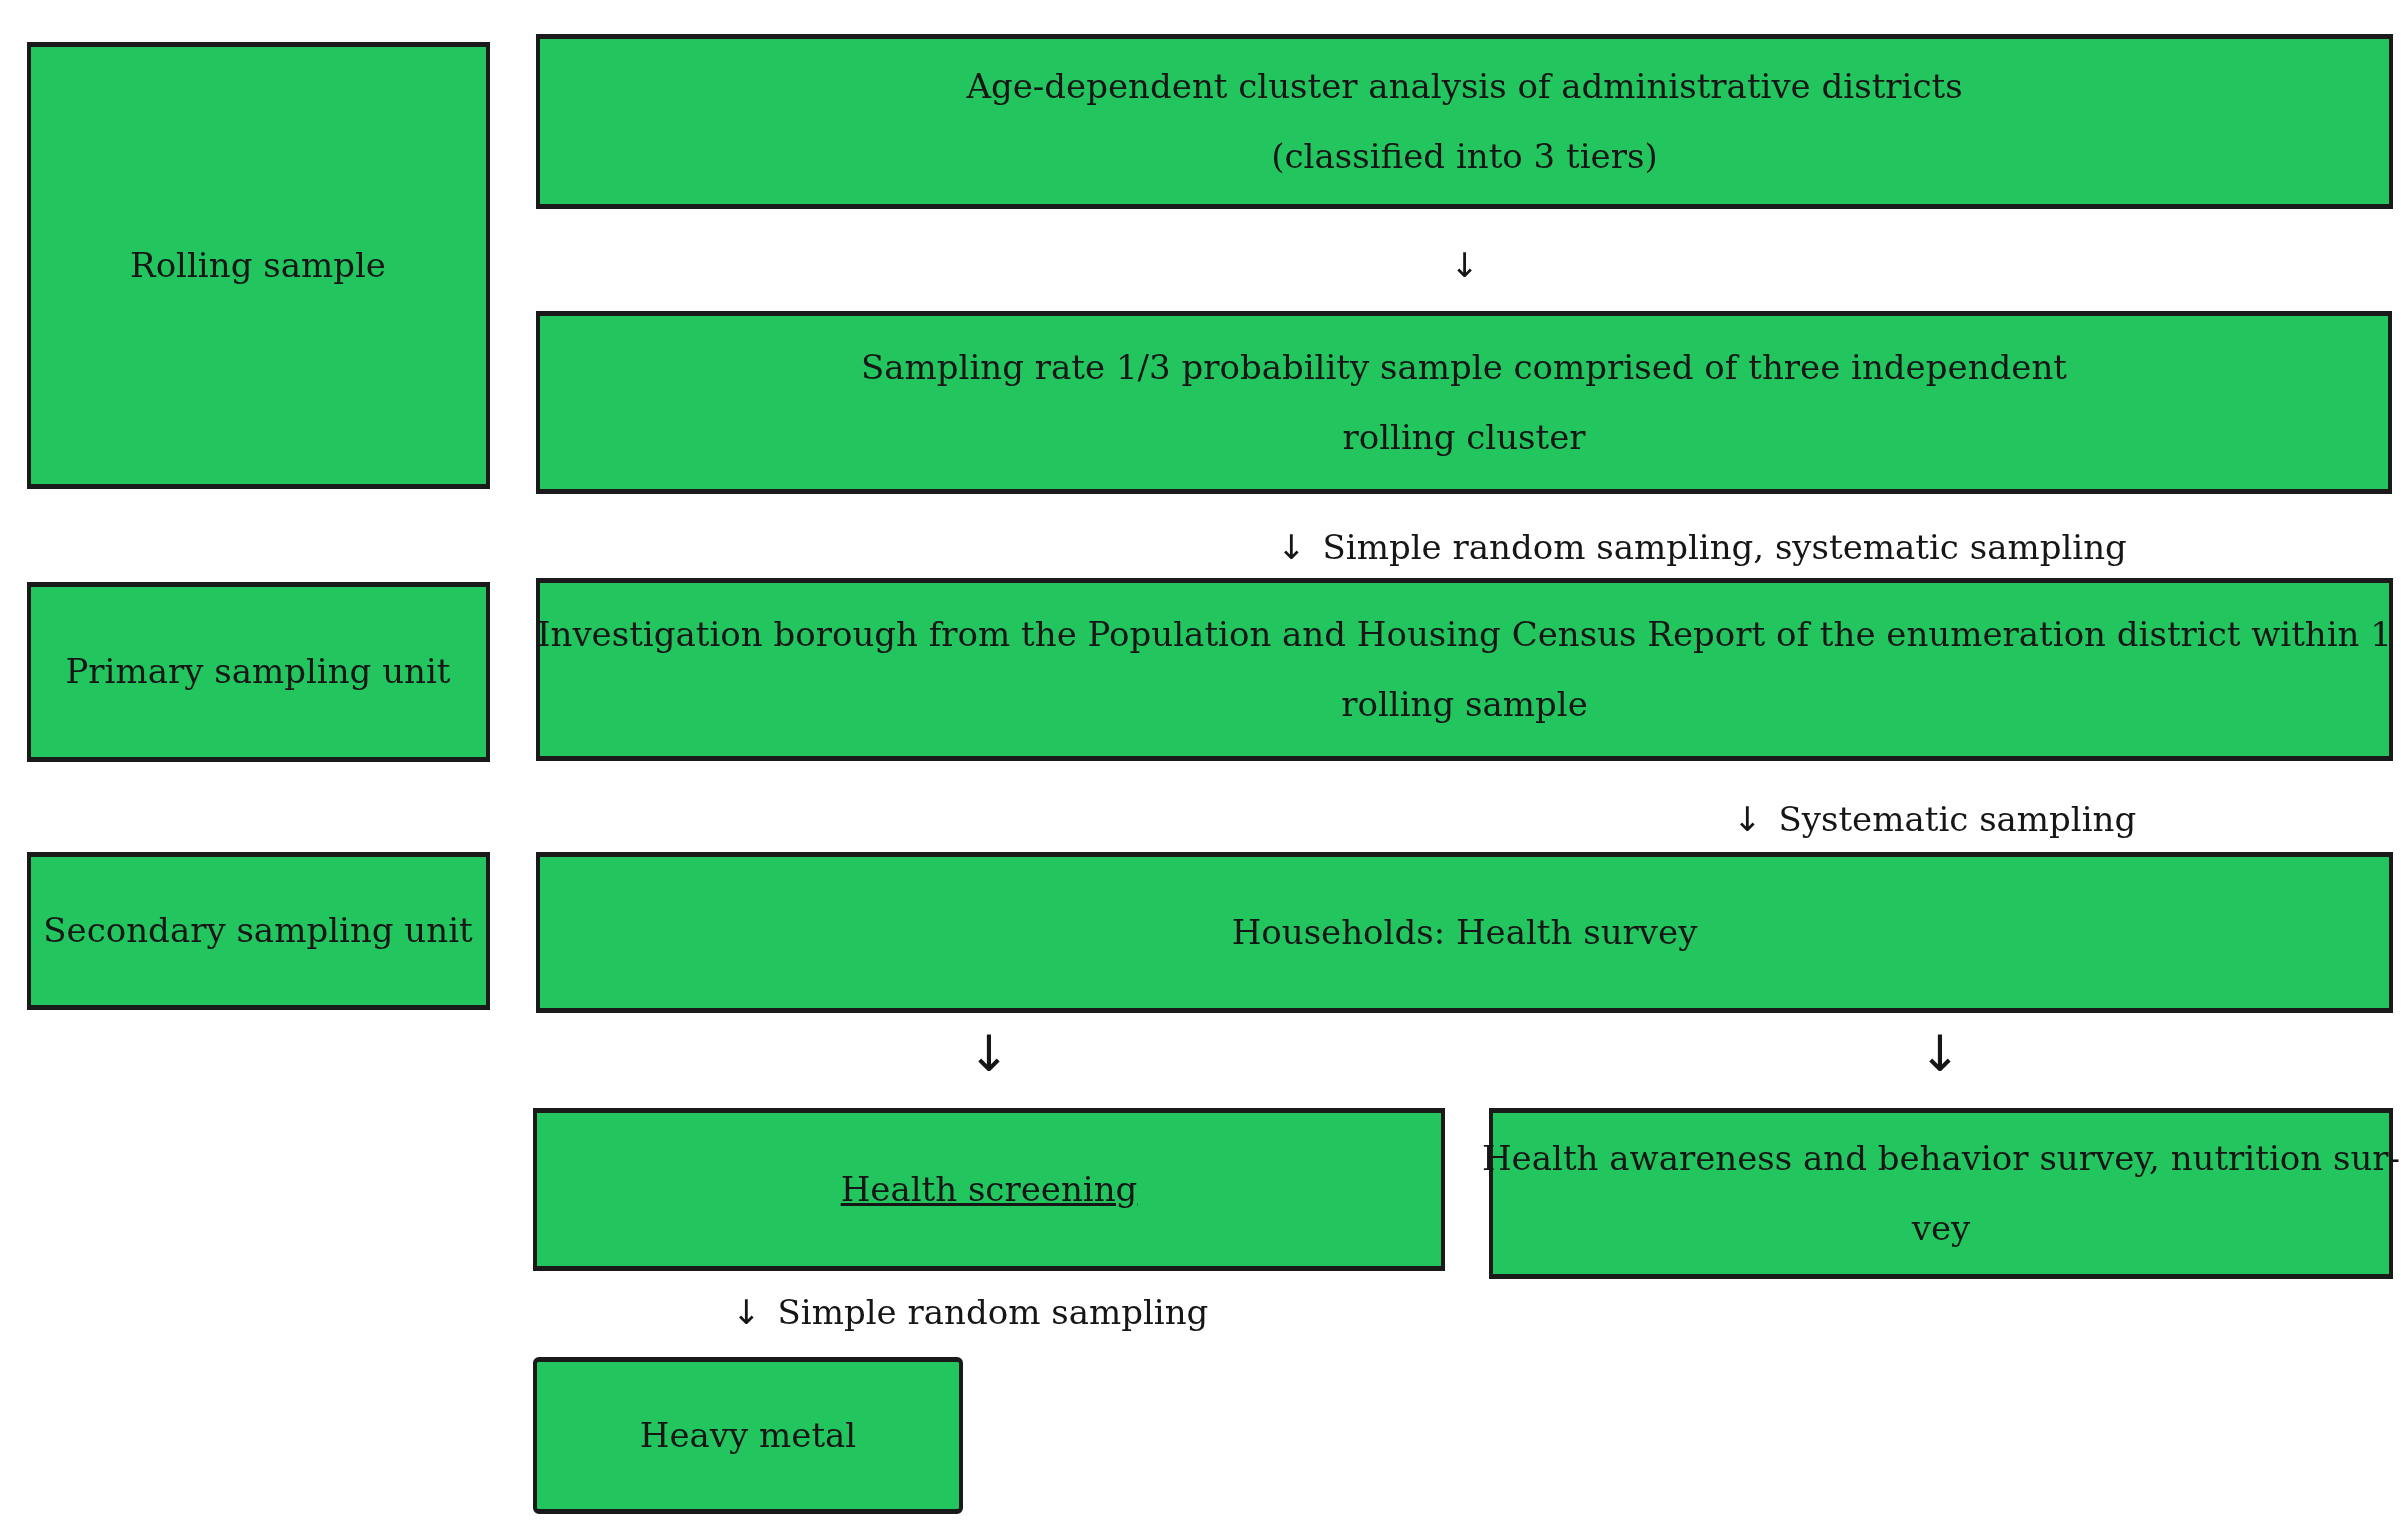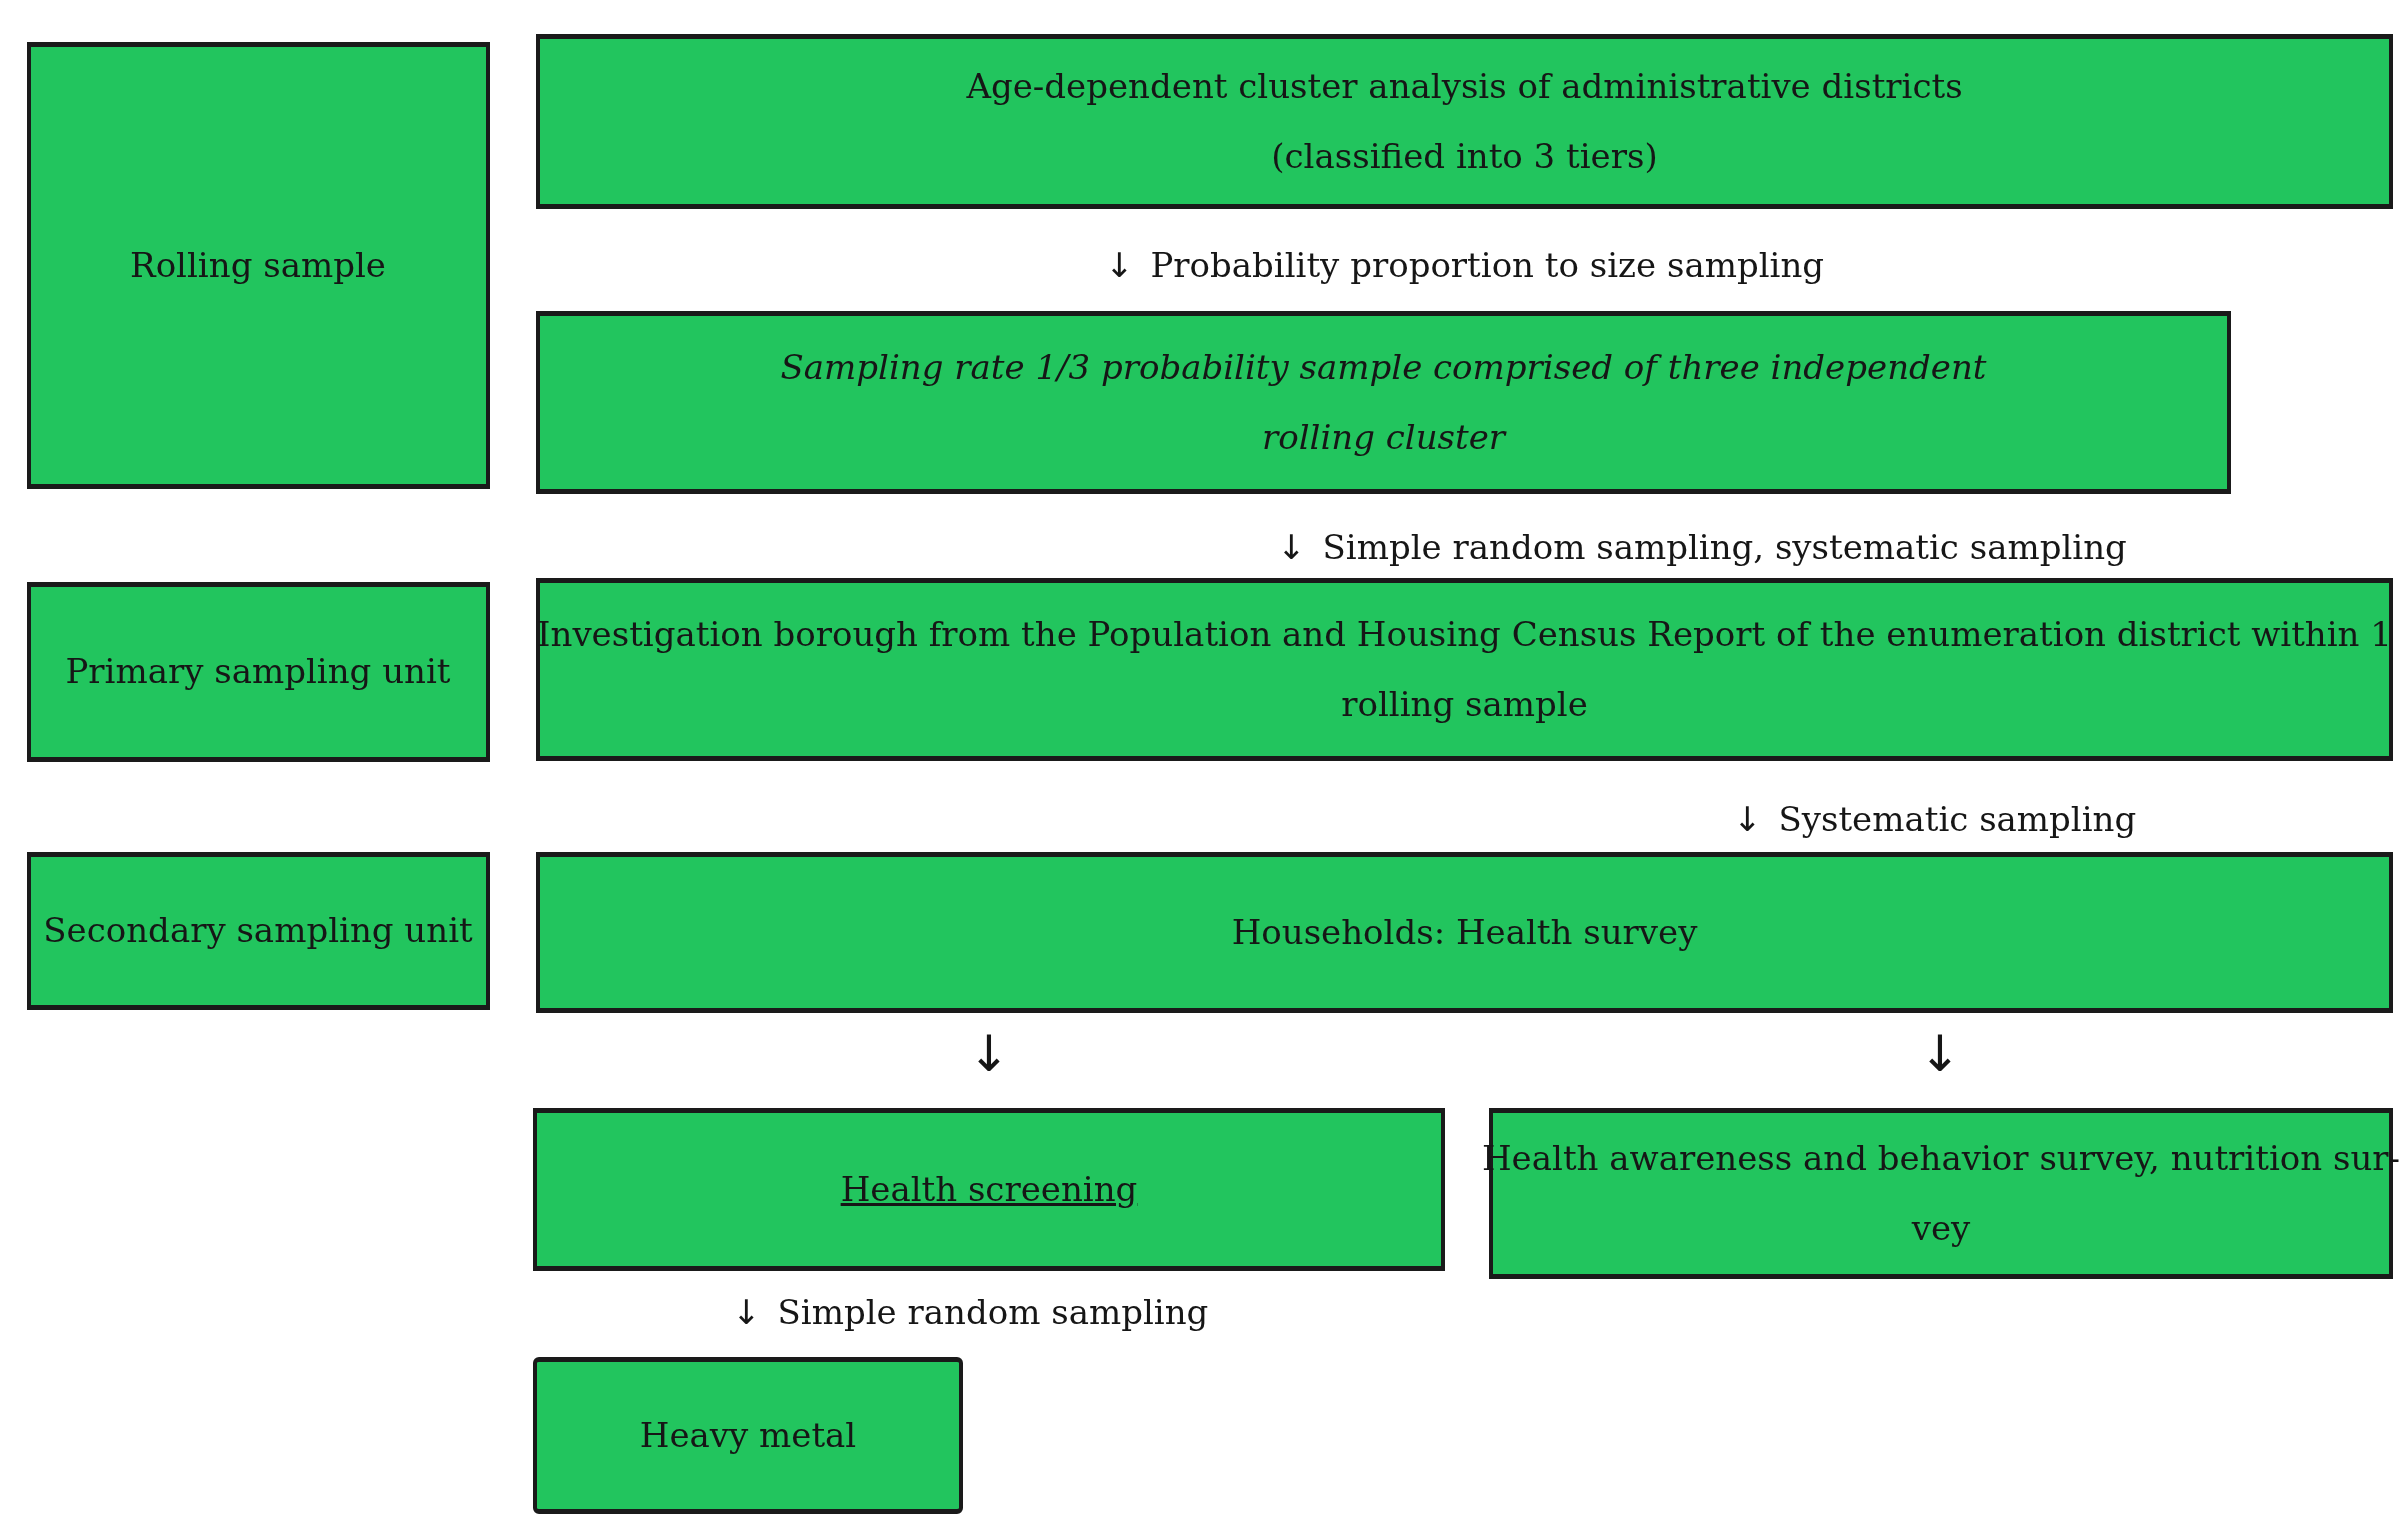--- a/index.html
+++ b/index.html
@@ -76,24 +76,23 @@
     <div class="line">Secondary sampling unit</div>
   </div>
 
   <div class="box" style="left:536px; top:34px; width:1857px; height:175px;">
     <div class="line">Age-dependent cluster analysis of administrative districts</div>
     <div class="line">(classified into 3 tiers)</div>
   </div>
 
   <div class="arrow-center-row" style="left:536px; top:245px; width:1857px;">
     <span class="glyph">↓</span>
-    <span class="label">Probability proportion to size sampling</span>
   </div>
 
-  <div class="box" style="left:536px; top:311px; width:1695px; height:183px;font-style:italic;">
+  <div class="box" style="left:536px; top:311px; width:1856px; height:183px;">
     <div class="line">Sampling rate 1/3 probability sample comprised of three independent</div>
     <div class="line">rolling cluster</div>
   </div>
 
   <div class="arrow" style="left:1277px; top:527px;">
     <span class="glyph">↓</span>
     <span class="label">Simple random sampling, systematic sampling</span>
   </div>
 
   <div class="box" style="left:536px; top:578px; width:1857px; height:183px;">

